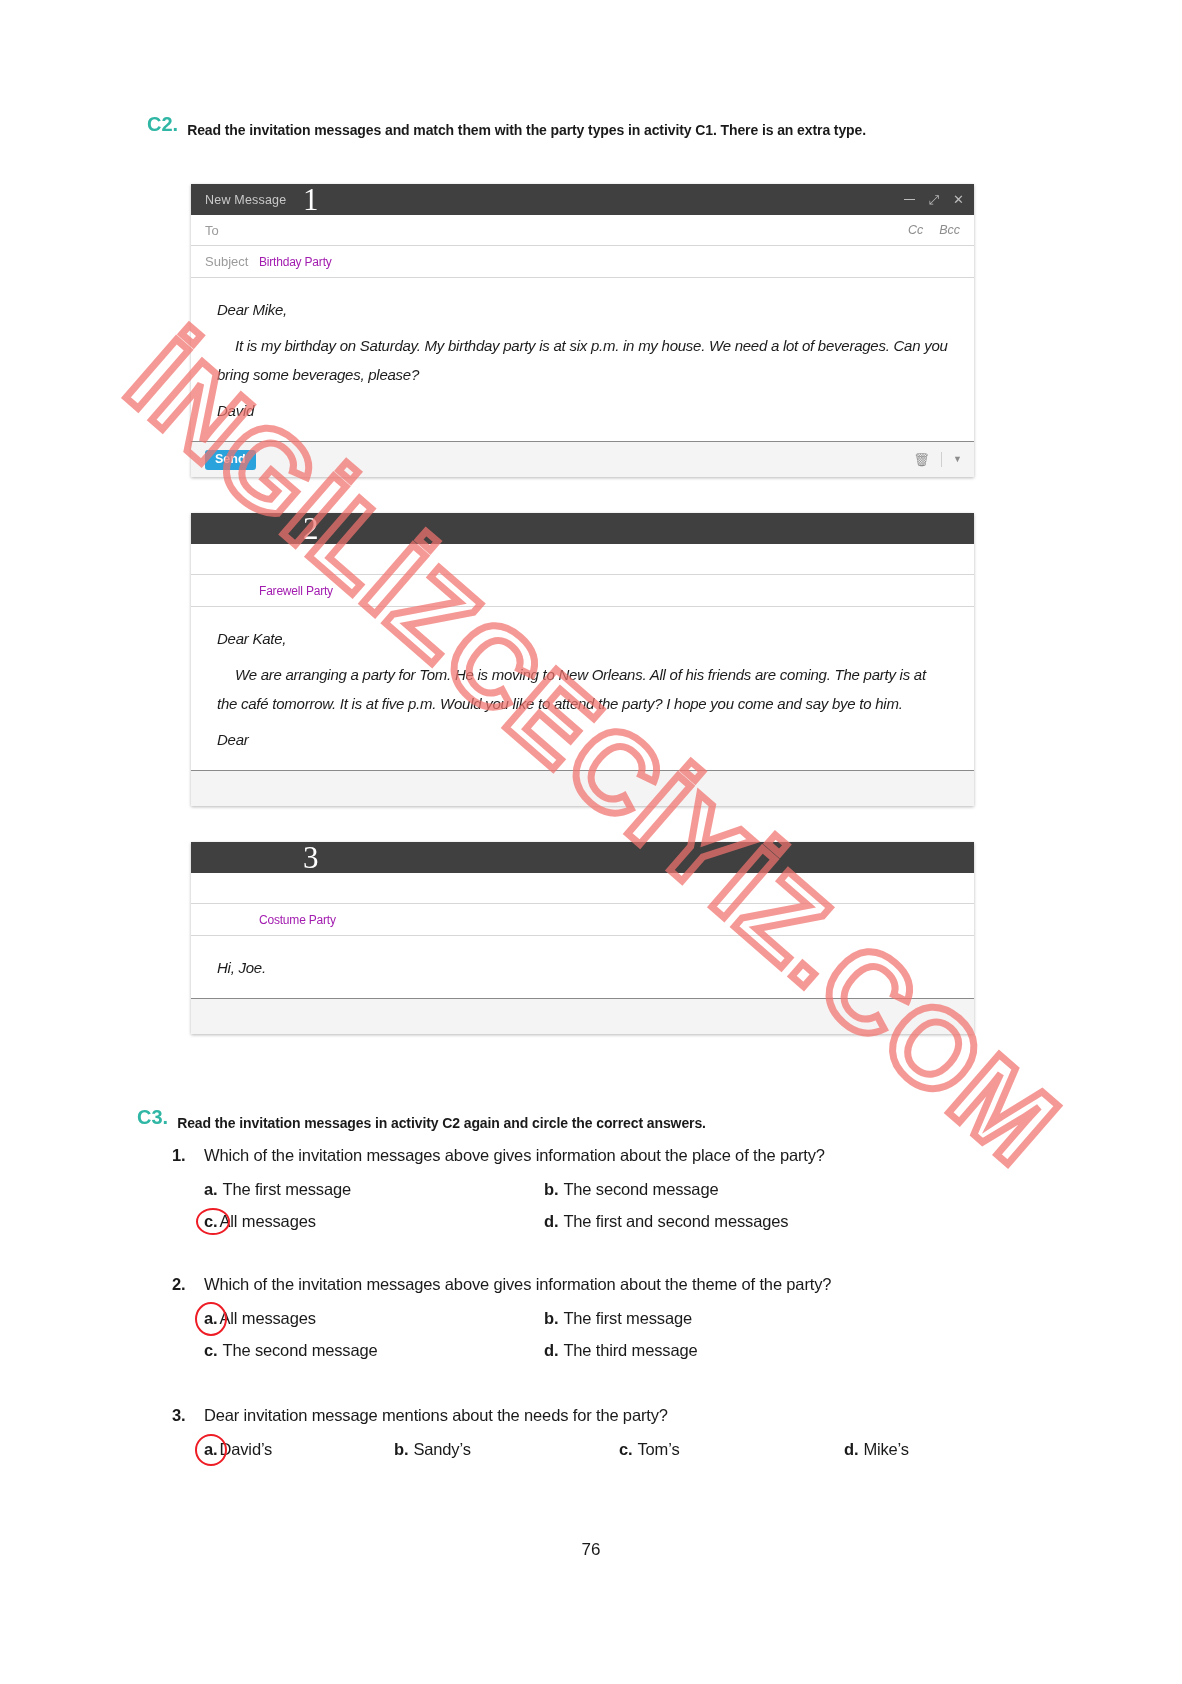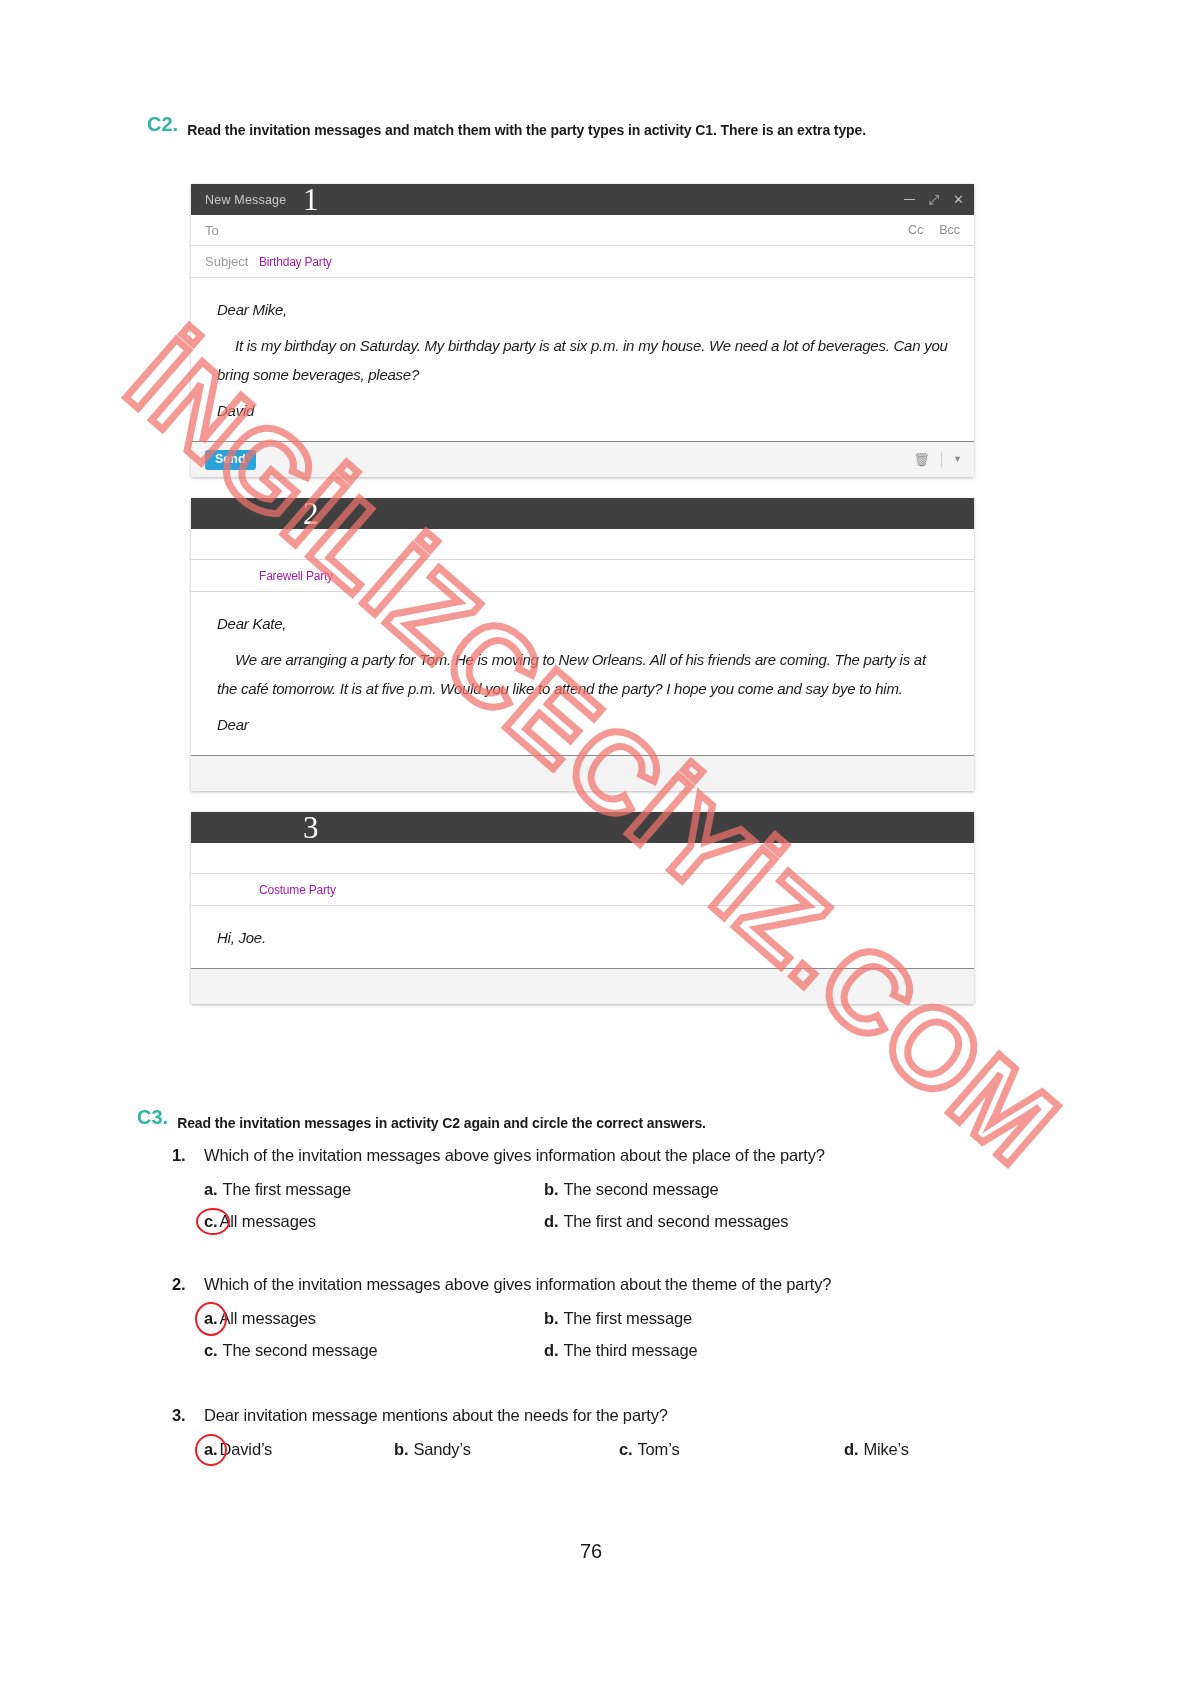--- a/index.html
+++ b/index.html
@@ -59,21 +59,21 @@
   #c2-heading { left: 147px; top: 111px; width: 870px; }
   #c3-heading { left: 137px; top: 1104px; width: 900px; }
 
   
   .mailstack { position: absolute; left: 191px; top: 184px; width: 783px; }
 
   .mail {
     width: 783px;
     background: #ffffff;
     box-shadow: 0 1px 3px rgba(0,0,0,.28);
-    margin-bottom: 21px;
+    margin-bottom: 36px;
   }
   .mail-titlebar {
     height: 31px;
     background: #404040;
     display: flex;
     align-items: center;
     padding: 0 10px 0 14px;
     position: relative;
   }
   .mail-title {
@@ -124,20 +124,21 @@
     font-size: 12px;
     font-weight: 500;
     letter-spacing: -.2px;
   }
   .cc-group {
     margin-left: auto;
     display: flex;
     gap: 16px;
     color: #8d8d8d;
     font-size: 12.5px;
+    font-style: italic;
   }
 
   .mail-body {
     padding: 17px 26px 16px 26px;
     background: #fff;
     border-bottom: 1px solid #8a8a8a;
   }
   .mail-body p {
     font-family: "Liberation Sans", sans-serif;
     font-style: italic;
@@ -215,21 +216,21 @@
     border: 2.2px solid #ee1c25;
     border-radius: 50%;
     pointer-events: none;
   }
 
   .pagenum {
     position: absolute;
     left: 0; right: 0;
     top: 1540px;
     text-align: center;
-    font-size: 20px;
+    font-size: 17px;
     color: #1a1a1a;
   }
 </style>
 </head>
 <body>
 
 <div class="page">
 
   <div class="activity" id="c2-heading">
     <span class="act-code">C2.</span>

